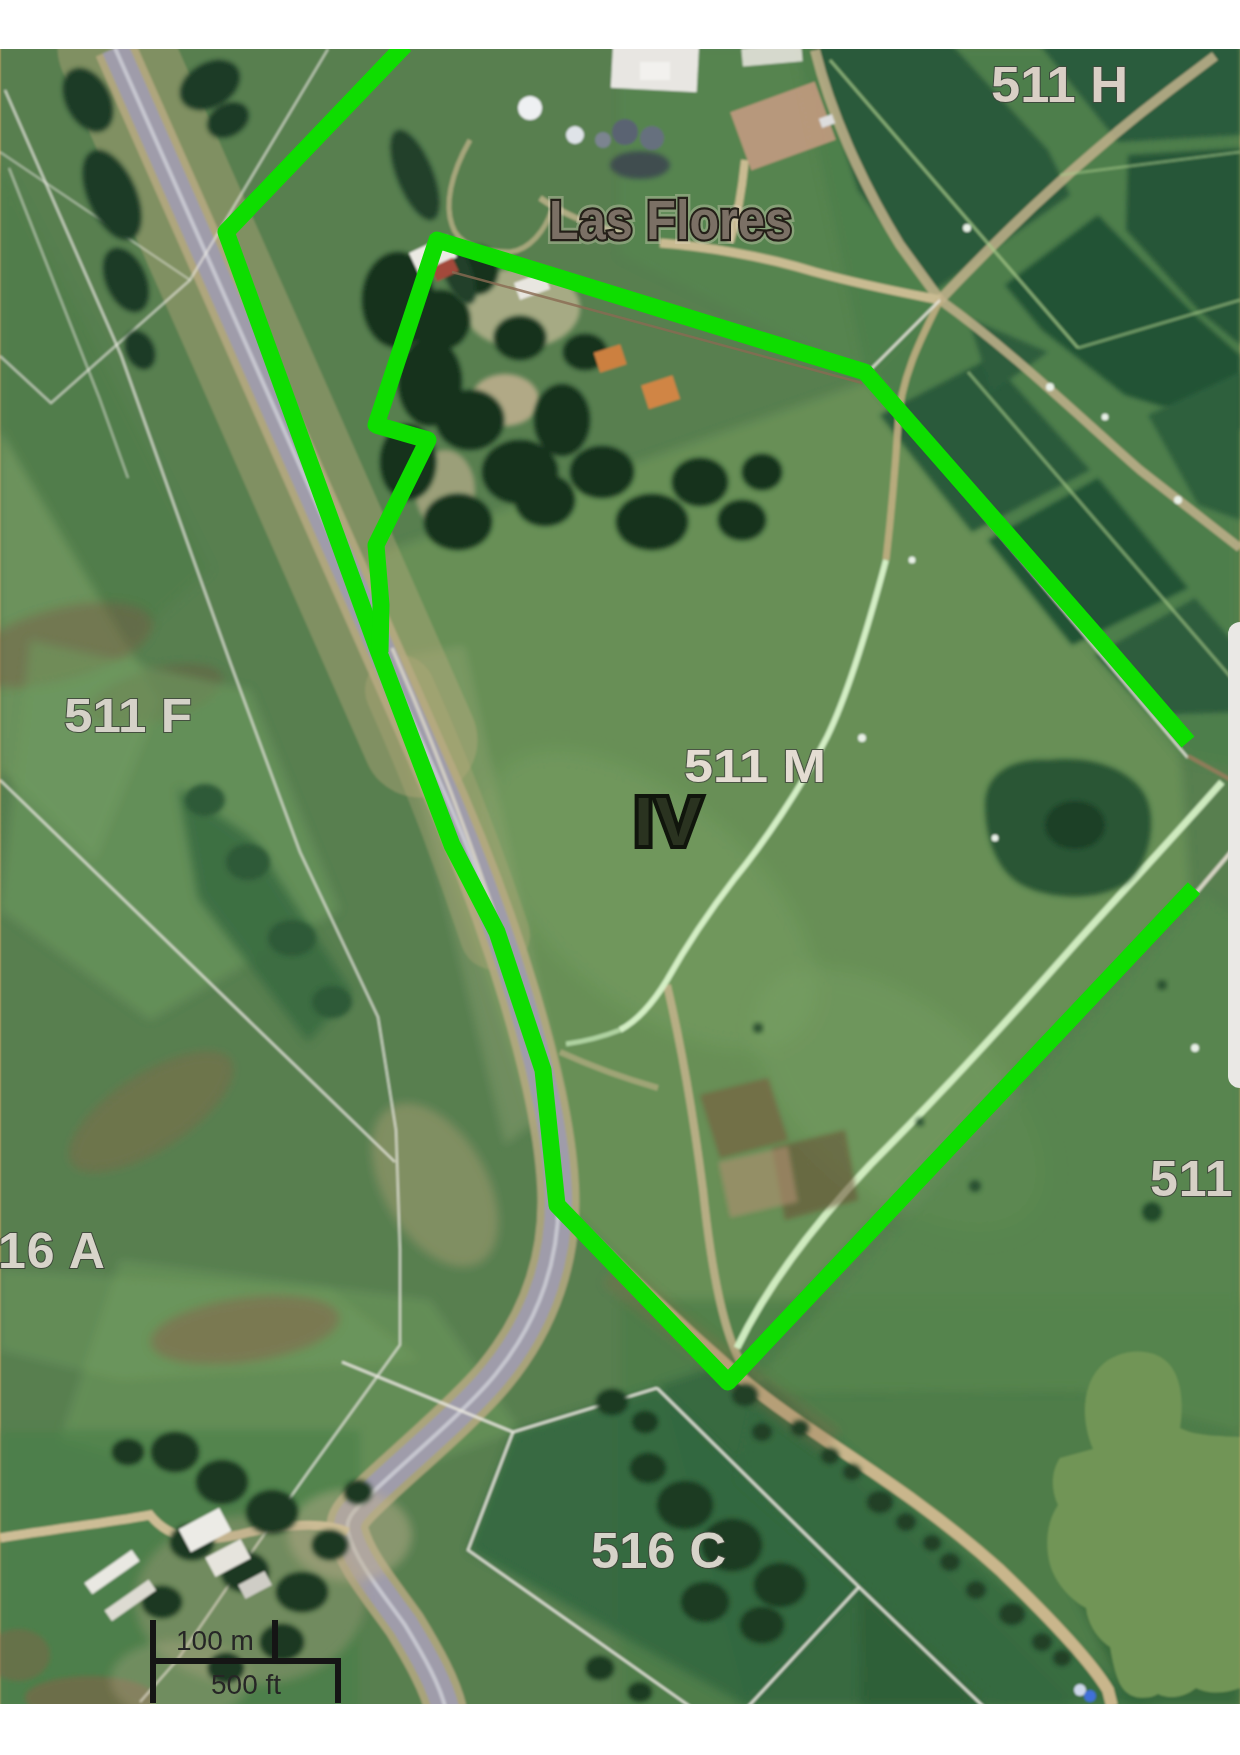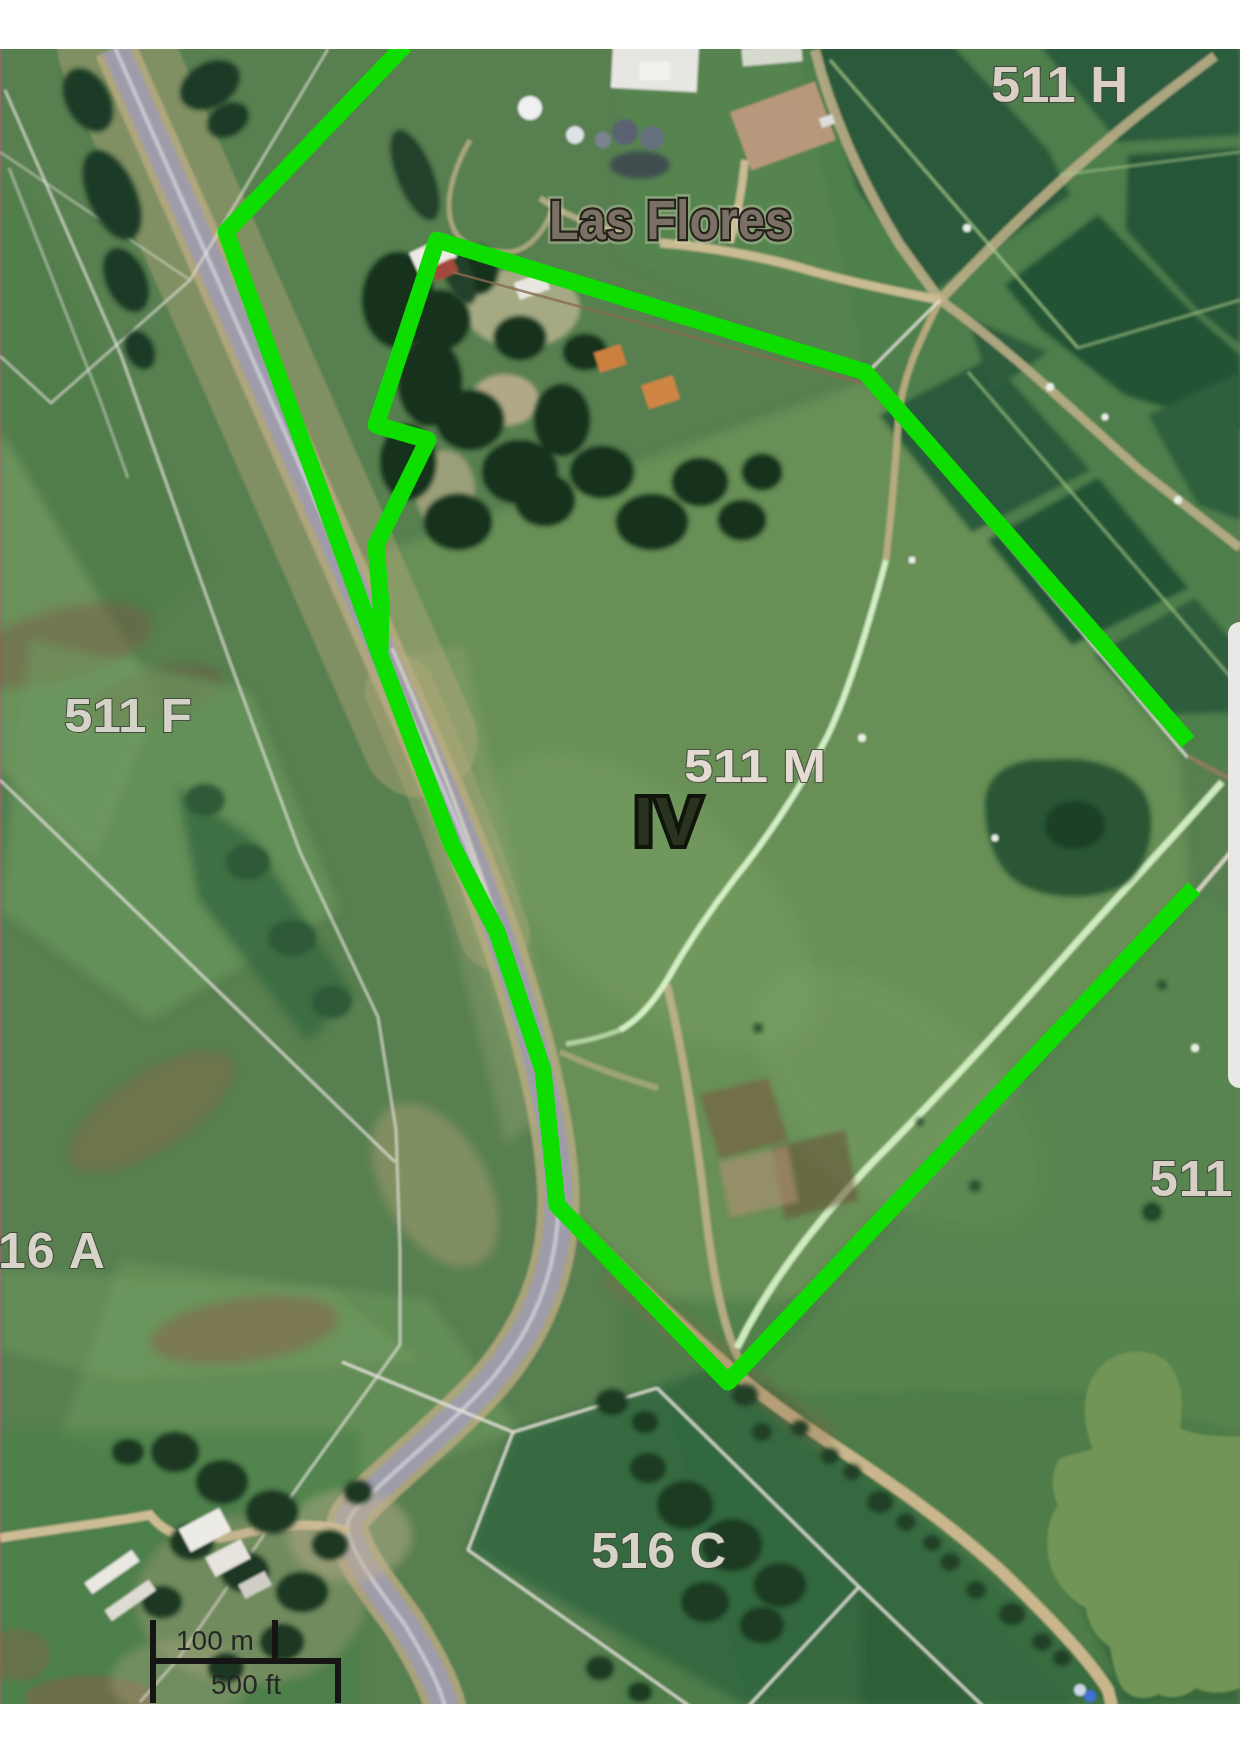--- a/index.html
+++ b/index.html
@@ -1,16 +1,16 @@
 <!DOCTYPE html>
 <html><head>
 <meta charset="utf-8">
 <style>
 html,body{margin:0;padding:0;background:#fff;}
-#wrap{width:1240px;height:1755px;position:relative;overflow:hidden;background:#ec4899;}
+#wrap{width:1240px;height:1755px;position:relative;overflow:hidden;background:#fdba74;}
 text{font-family:"Liberation Sans",sans-serif;}
 </style>
 </head>
 <body>
 <div id="wrap">
 <svg width="1240" height="1755" viewBox="0 0 1240 1755" xmlns="http://www.w3.org/2000/svg">
 <defs>
 <filter id="b1" x="-30%" y="-30%" width="160%" height="160%">
           <feGaussianBlur stdDeviation="2"></feGaussianBlur>
         </filter>

